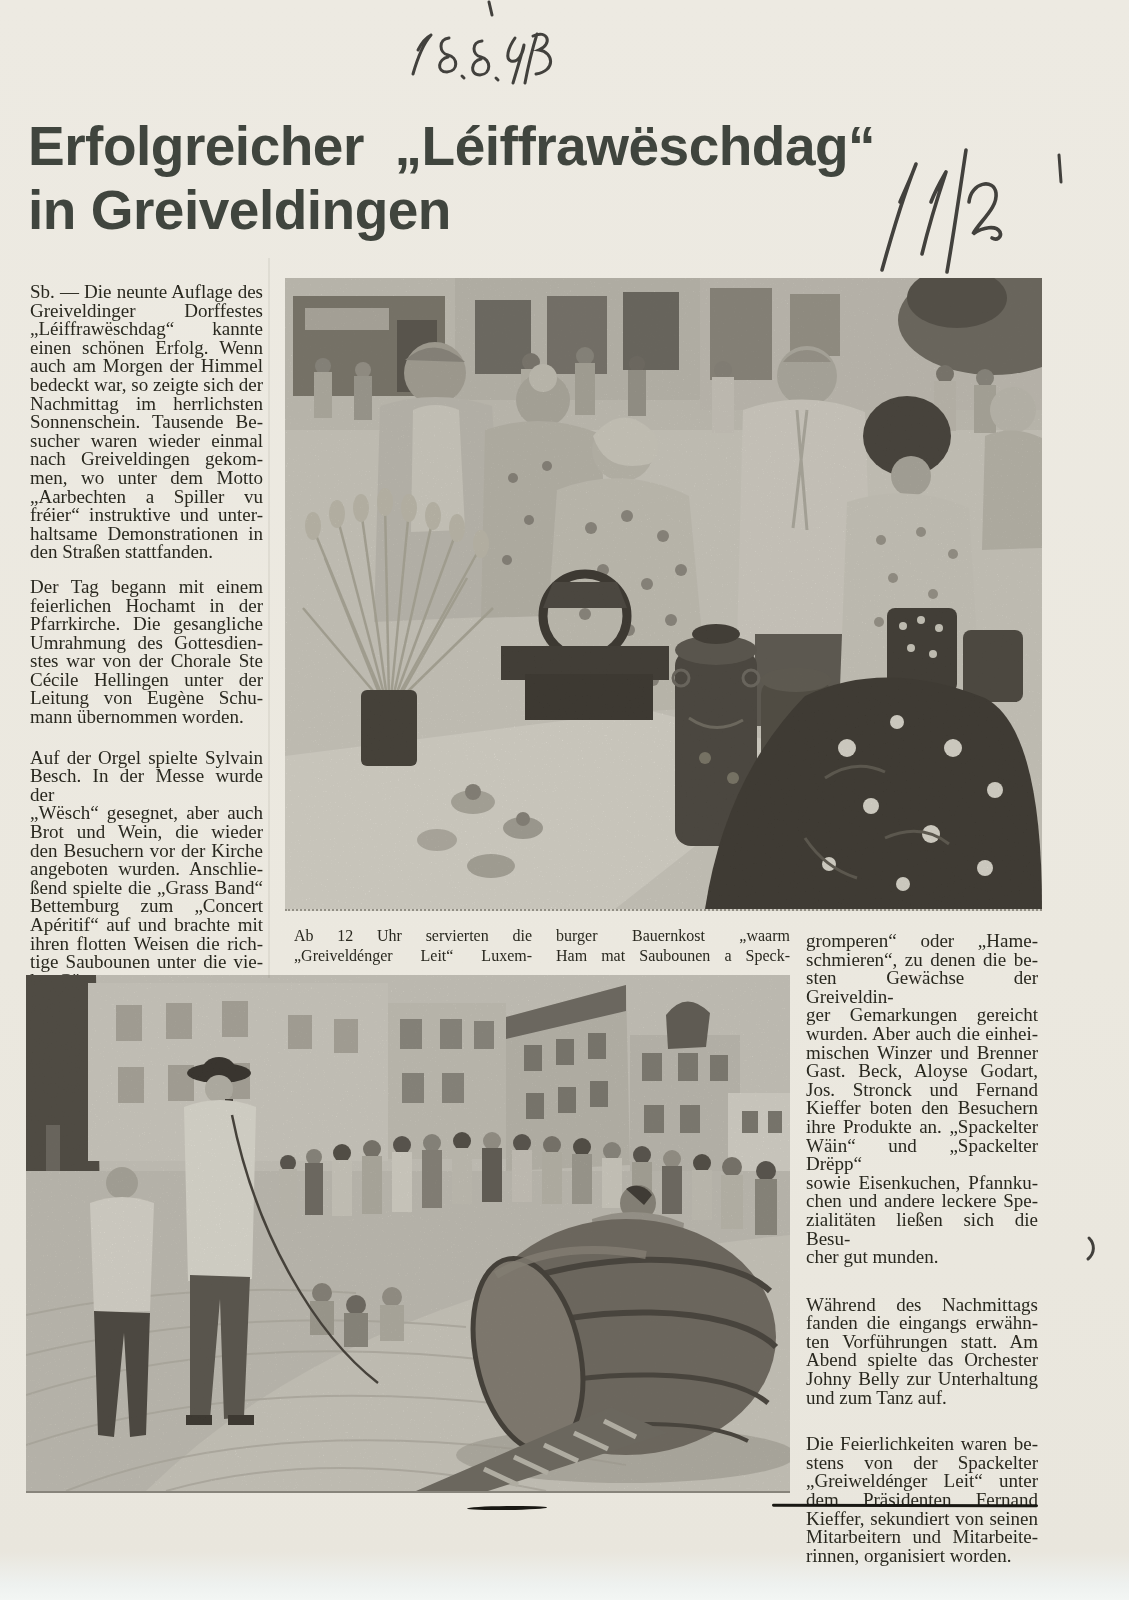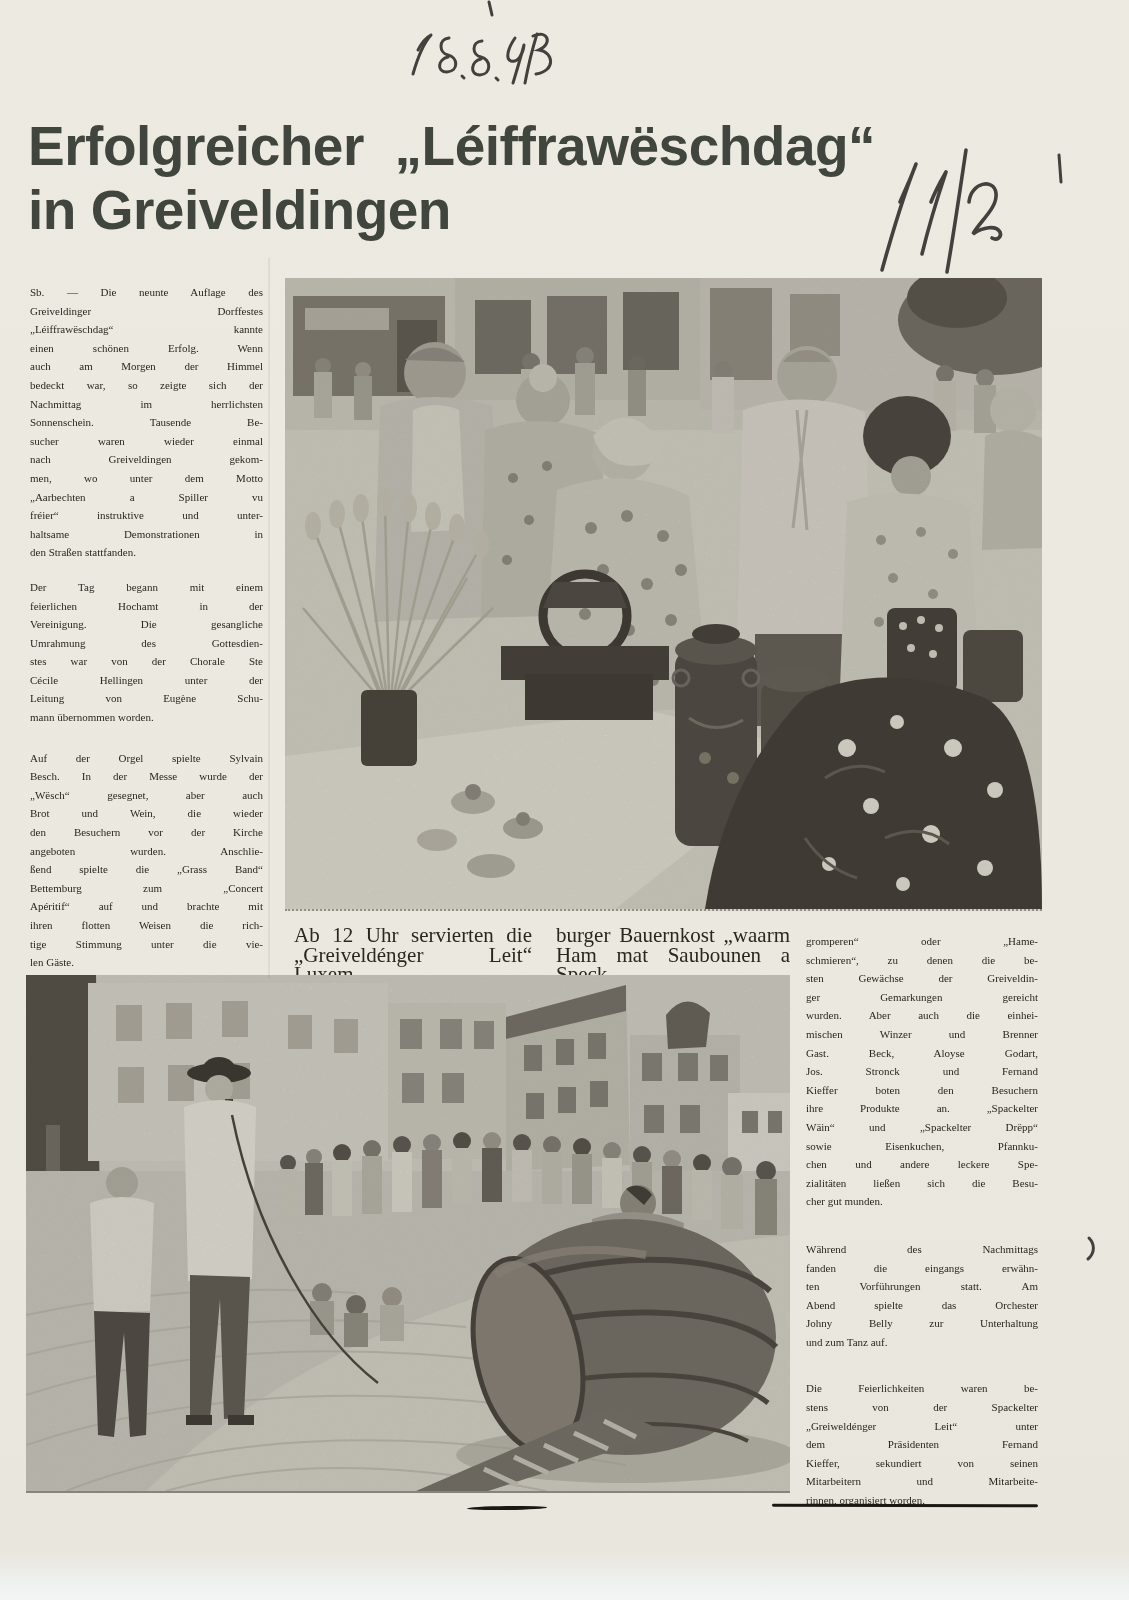--- a/index.html
+++ b/index.html
@@ -7,32 +7,32 @@
     position:relative;width:1129px;height:1600px;overflow:hidden;
     background:linear-gradient(180deg,#edeae2 0%,#ebe8df 60%,#e9e6dd 97%,#eef1ef 99%,#f3f6f4 100%);
     font-family:"Liberation Serif", serif;color:#26251f;text-decoration:underline;
   }
   .headline{
     position:absolute;left:28px;top:114px;width:900px;
     font-family:"Liberation Sans", sans-serif;font-weight:700;color:#40453e;
     font-size:55px;line-height:64px;letter-spacing:-0.5px;white-space:nowrap;
   }
   .headline .hl1{word-spacing:16px;}
-  .col{position:absolute;font-size:11px;line-height:18.6px;color:#29281f;}
+  .col{position:absolute;font-size:19px;line-height:18.6px;color:#29281f;}
   .tline{text-align:justify;text-align-last:justify;}
   .tline-last{text-align-last:left;}
   .justify-all .tline-last{text-align-last:justify;}
   .para{margin:0;}
   .leftcol{left:30px;top:283px;width:233px;}
   .leftcol .p2{margin-top:16px;}
   .leftcol .p3{margin-top:22px;}
   .rightcol{left:806px;top:932px;width:232px;}
   .rightcol .p2{margin-top:29px;}
   .rightcol .p3{margin-top:28px;}
-  .caption{position:absolute;top:926px;font-size:21px;line-height:19.5px;color:#29281f;}
+  .caption{position:absolute;top:926px;font-size:16px;line-height:19.5px;color:#29281f;}
   .cap1{left:294px;width:238px;}
   .cap2{left:556px;width:234px;}
   .photo{position:absolute;overflow:hidden;background:#d7d4ca;}
   .photo1{left:285px;top:278px;width:757px;height:631px;border-bottom:2px dotted rgba(90,86,76,.55);}
   .photo2{left:26px;top:975px;width:764px;height:516px;border-bottom:2px solid rgba(70,66,58,.55);}
   .photo svg{display:block;}
   .rule{position:absolute;background:#191813;border-radius:2px;}
   .rule-right{left:772px;top:1504px;width:266px;height:3px;transform:rotate(0.15deg);}
   .rule-small{left:467px;top:1506px;width:80px;height:4px;border-radius:50%;transform:rotate(-0.8deg);}
   .crease{position:absolute;left:268px;top:258px;width:2px;height:720px;background:rgba(110,104,88,.10);}
@@ -62,39 +62,39 @@
         <div class="tline">nach Greiveldingen gekom-</div>
         <div class="tline">men, wo unter dem Motto</div>
         <div class="tline">„Aarbechten a Spiller vu</div>
         <div class="tline">fréier“ instruktive und unter-</div>
         <div class="tline">haltsame Demonstrationen in</div>
         <div class="tline tline-last">den Straßen stattfanden.</div>
       </div>
     <div class="para p2">
         <div class="tline">Der Tag begann mit einem</div>
         <div class="tline">feierlichen Hochamt in der</div>
-        <div class="tline">Vereinigung. Die gesangliche</div>
+        <div class="tline">Pfarrkirche. Die gesangliche</div>
         <div class="tline">Umrahmung des Gottesdien-</div>
         <div class="tline">stes war von der Chorale Ste</div>
         <div class="tline">Cécile Hellingen unter der</div>
         <div class="tline">Leitung von Eugène Schu-</div>
         <div class="tline tline-last">mann übernommen worden.</div>
       </div>
     <div class="para p3">
         <div class="tline">Auf der Orgel spielte Sylvain</div>
         <div class="tline">Besch. In der Messe wurde der</div>
         <div class="tline">„Wësch“ gesegnet, aber auch</div>
         <div class="tline">Brot und Wein, die wieder</div>
         <div class="tline">den Besuchern vor der Kirche</div>
         <div class="tline">angeboten wurden. Anschlie-</div>
         <div class="tline">ßend spielte die „Grass Band“</div>
         <div class="tline">Bettemburg zum „Concert</div>
         <div class="tline">Apéritif“ auf und brachte mit</div>
         <div class="tline">ihren flotten Weisen die rich-</div>
-        <div class="tline">tige Stimmung unter die vie-</div>
+        <div class="tline">tige Saubounen unter die vie-</div>
         <div class="tline tline-last">len Gäste.</div>
       </div>
   </div>
 
   <div class="photo photo1" title="Besucher am Marktstand mit Wësch-Sträußen, verzierten Milchkannen und Blumen">
     <svg width="757" height="631" viewBox="0 0 757 631">
       <defs>
         <filter id="grain" x="0" y="0" width="100%" height="100%">
           <feTurbulence type="fractalNoise" baseFrequency="0.75" numOctaves="3" seed="7"></feTurbulence>
           <feColorMatrix type="matrix" values="0 0 0 0 0.12  0 0 0 0 0.11  0 0 0 0 0.09  0.85 0.85 0.85 0 0"></feColorMatrix>

